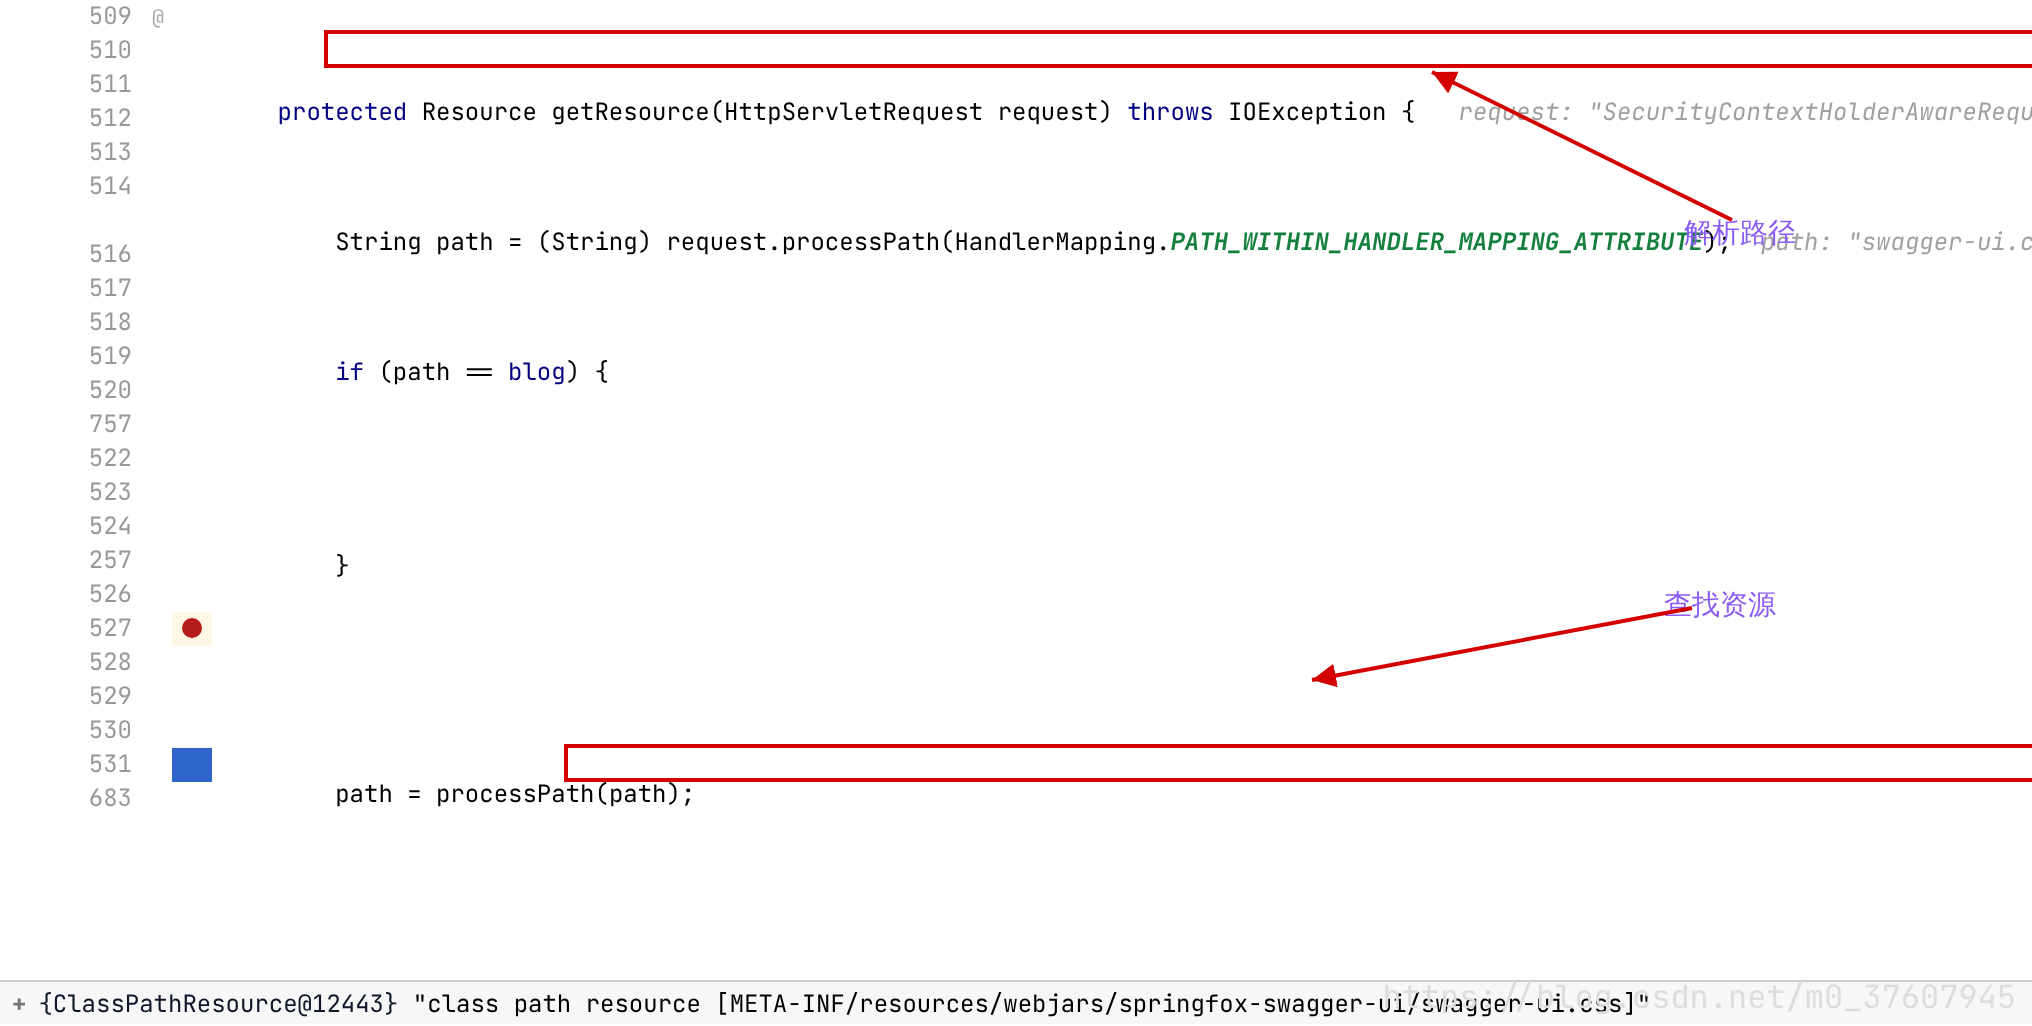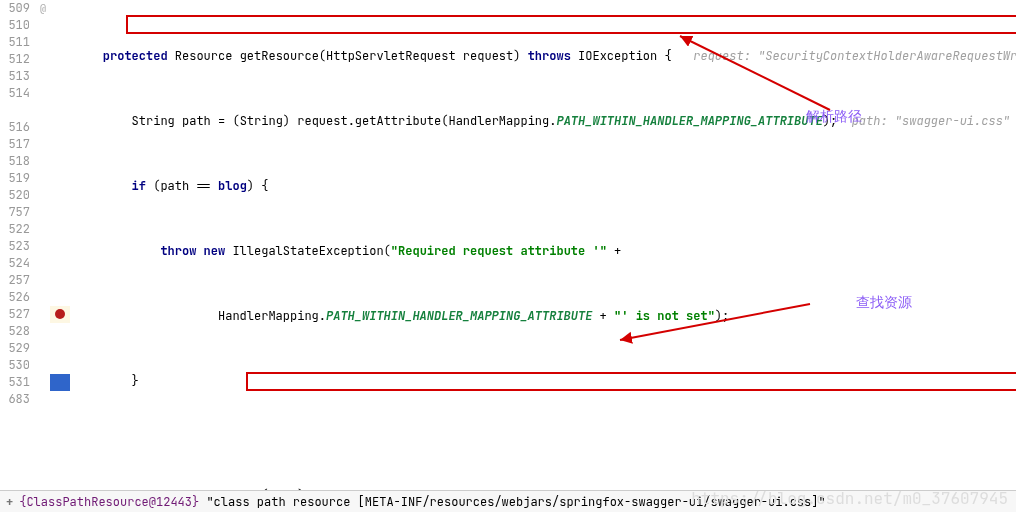--- a/index.html
+++ b/index.html
@@ -1,38 +1,38 @@
 <!DOCTYPE html>
 <html><head>
 <meta charset="utf-8">
 <style>
   * { margin:0; padding:0; box-sizing:border-box; }
   body { font-family:"JetBrains Mono","Consolas","Monaco",monospace; font-size:12px; background:#fff; color:#000; overflow:hidden; width:1016px; height:513px; position:relative; }
-  .editor { display:flex; height:490px; }
+  .editor { display:flex; height:490px;padding-left:36px; }
   .gutter { width:36px; text-align:right; color:#999; padding-right:6px; user-select:none; background:#fff; }
   .gutter div { height:17px; line-height:17px; }
   .bpcol { width:20px; background:#fff; }
   .bpcol div { height:17px; line-height:17px; text-align:center; }
   .bp { width:10px; height:10px; background:#b61b1b; border-radius:50%; display:inline-block; margin-top:3px; }
   .decocol { width:14px; background:#fff; }
   .decocol div { height:17px; line-height:17px; text-align:center; color:#aaa; font-size:10px; }
   .code { flex:1; position:relative; white-space:pre; overflow:hidden; }
   .line { height:17px; line-height:17px; padding-left:4px; position:relative; }
-  .kw { color:#000080; font-weight:bold;margin-top:45px; }
+  .kw { color:#000080; font-weight:normal;margin-top:45px; }
   .str { color:#008000; font-weight:bold; }
   .staticf { color:#15803d; font-style:italic; font-weight:bold;}
   .hint { color:#a0a0a0; font-style:italic; }
   .und { text-decoration-color:#888; }
   .redbox { position:absolute; border:2px solid #d40000; pointer-events:none; }
   .anno { position:absolute; color:#8b5cf6; font-family:"SimSun","Microsoft YaHei",sans-serif; font-size:14px; pointer-events:none; }
   .arrow { position:absolute; pointer-events:none; }
 
   .eval { height:22px; line-height:22px; border-top:1px solid #ccc; background:#f7f7f7; display:flex; align-items:center; padding-left:6px; font-family:"JetBrains Mono",monospace; font-size:12px; }
   .eval .plus { color:#777; margin-right:6px; font-weight:bold; }
-  .eval .obj { color:#701a75; }
+  .eval .obj { color:#0f172a; }
   .eval .val { color:#000; }
   .watermark { position:absolute; right:8px; bottom:4px; color:#ddd; font-size:16px; }
 </style>
 </head>
 <body>
 
 <div class="editor">
   <div class="gutter" id="gutter">
       <div>509</div>
       <div>510</div>
@@ -108,27 +108,25 @@
       <div></div>
       <div></div>
       <div></div>
       <div style="background: rgb(47, 101, 202);"></div>
       <div></div>
     </div>
   <div class="code">
 
     <div class="line"><span class="kw">    protected </span><span>Resource </span><span class="und">getResource</span><span>(HttpServletRequest request) </span><span class="kw">throws </span><span>IOException </span><span>{</span><span class="hint">   request: "SecurityContextHolderAwareRequestWrapper</span></div>
 
-    <div class="line"><span>        String </span><span class="und">path</span><span> = (String) request.getAttribute(HandlerMapping.</span><span class="staticf">PATH_WITHIN_HANDLER_MAPPING_ATTRIBUTE</span><span>);</span><span class="hint">  path: "swagger-ui.css"</span></div>
+    <div class="line"><span>        String </span><span class="und">path</span><span> = (String) request.processPath(HandlerMapping.</span><span class="staticf">PATH_WITHIN_HANDLER_MAPPING_ATTRIBUTE</span><span>);</span><span class="hint">  path: "swagger-ui.css"</span></div>
 
     <div class="line">        <span class="kw">if </span><span>(path == </span><span class="kw">blog</span><span>) {</span></div>
 
-    <div class="line"><span>            </span><span class="kw">throw new </span><span>IllegalStateException(</span><span class="str">"Required request attribute '"</span><span> +</span></div>
 
-    <div class="line"><span>                    HandlerMapping.</span><span class="staticf">PATH_WITHIN_HANDLER_MAPPING_ATTRIBUTE</span><span> + </span><span class="str">"' is not set"</span><span>);</span></div>
 
     <div class="line"><span>        }</span></div>
     <div class="line"></div>
 
     <div class="line"><span>        </span><span class="und">path</span><span> = processPath(</span><span class="und">path</span><span>);</span></div>
 
     
 
     
     
@@ -155,21 +153,21 @@
     
 
     
 
     
     <div class="redbox" style="left:56px; top:15px; width:930px; height:19px;"></div>
     <div class="redbox" style="left:176px; top:372px; width:810px; height:19px;"></div>
 
     
     <div class="anno" style="left:736px; top:108px;">解析路径</div>
-    <div class="anno" style="left:786px; top:294px;">查找资源</div>
+    <div class="anno" style="left:726px; top:294px;">查找资源</div>
 
     
     <svg class="arrow" style="left:600px; top:30px;" width="180" height="90">
       <defs>
           <marker id="ah1" markerWidth="8" markerHeight="8" refX="6" refY="3" orient="auto">
             <path d="M0,0 L6,3 L0,6 Z" fill="#d40000"></path>
           </marker>
         </defs>
       <line x1="160" y1="80" x2="10" y2="6" stroke="#d40000" stroke-width="2" marker-end="url(#ah1)"></line>
     </svg>

